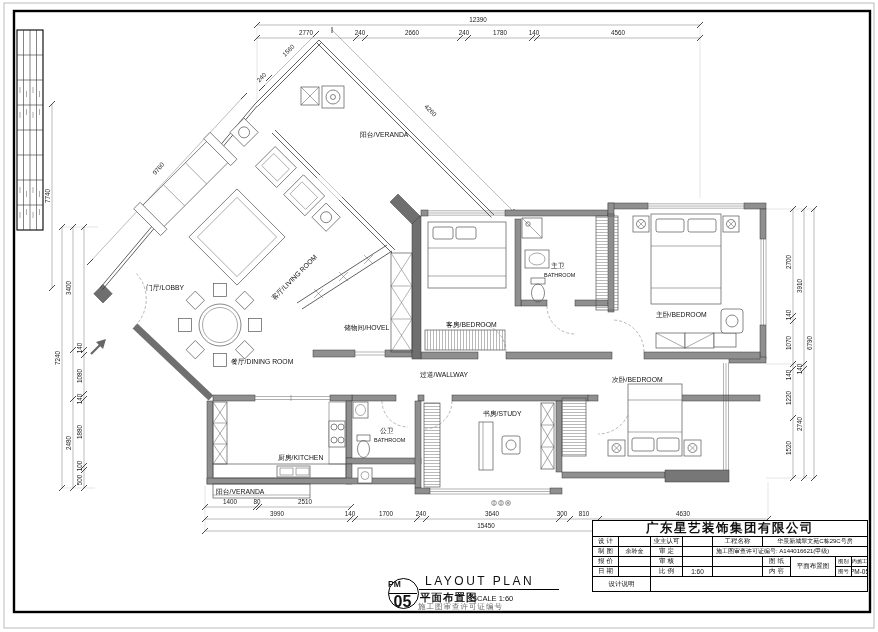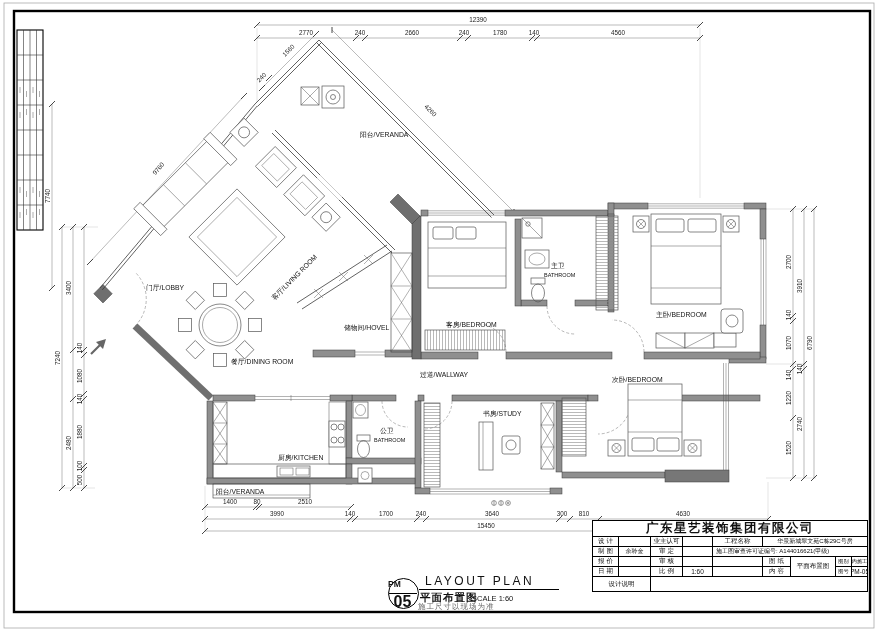--- a/index.html
+++ b/index.html
@@ -370,21 +370,21 @@
 
 <div class="stamp">
   <div class="st-circle"></div>
   <div class="st-line"></div>
   <div class="st-pm">PM</div>
   <div class="st-05">05</div>
   <div class="st-en">LAYOUT PLAN</div>
   <div class="st-ul"></div>
   <div class="st-zh">平面布置图</div>
   <div class="st-sc">SCALE 1:60</div>
-  <div class="st-note">施工尺寸以现场为准</div>
+  <div class="st-note">施工图审查许可证编号</div>
 </div>
 
 
 <div class="tb">
   <div class="tc company nr">广东星艺装饰集团有限公司</div>
 
   <div class="tc">设 计</div>
   <div class="tc"></div>
   <div class="tc">业主认可</div>
   <div class="tc"></div>

